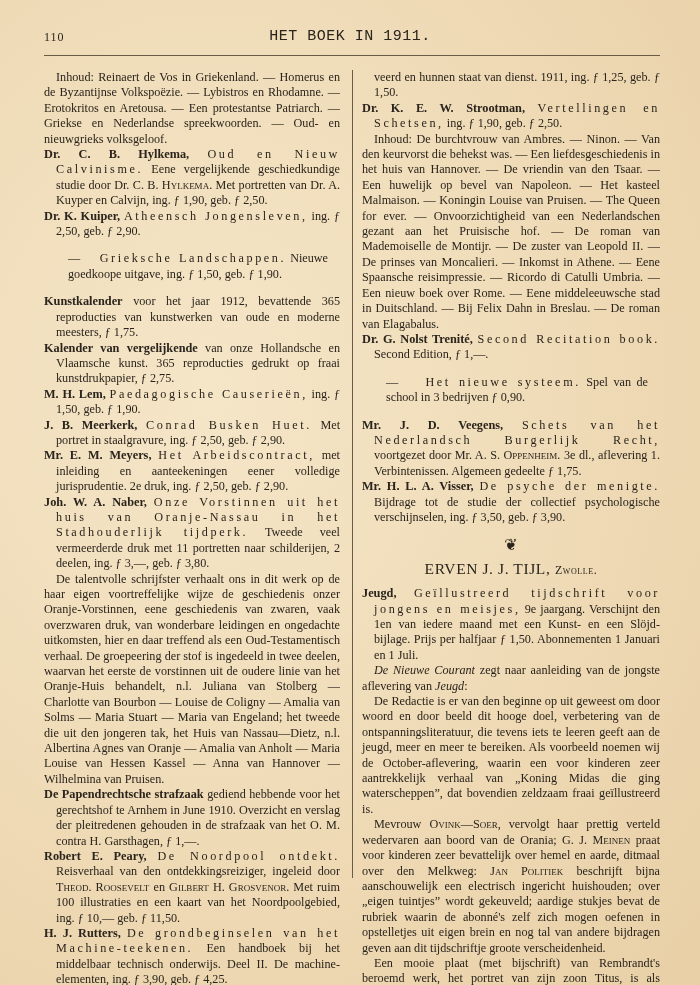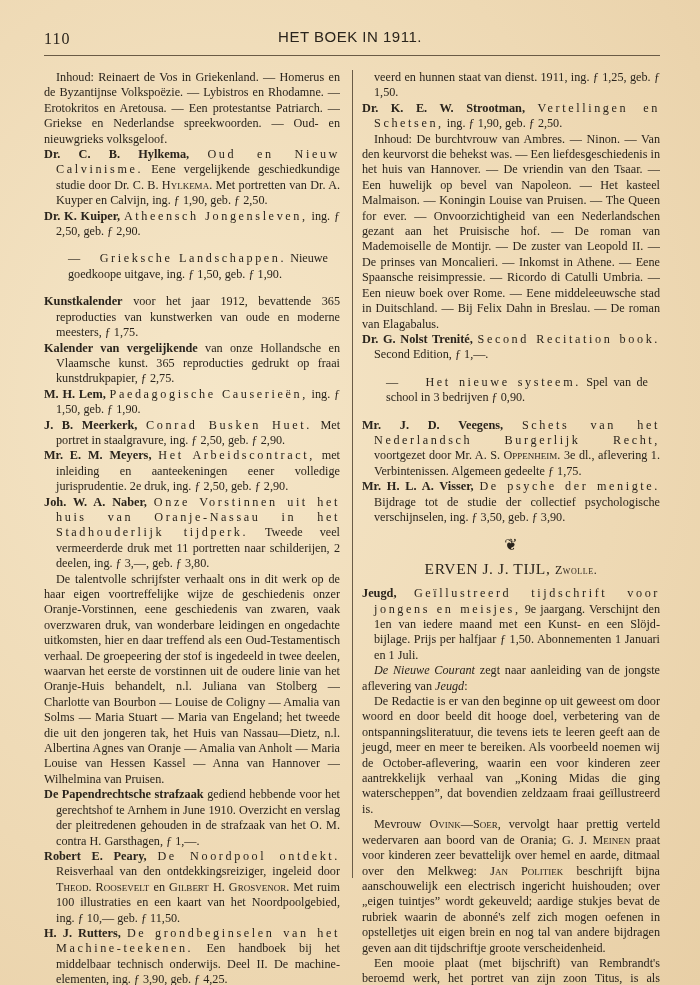--- a/index.html
+++ b/index.html
@@ -5,22 +5,22 @@
   html, body { margin:0; padding:0; }
   body {
     width:700px; height:985px; overflow:hidden;
     background:#f1dfbe;
     background-image: radial-gradient(ellipse at 30% 40%, #f5e6c8 0%, #eed9b4 60%, #e8cfa6 100%);
     font-family:"DejaVu Serif", serif;
     color:#2a241c;
     position:relative;
   }
   .header { position:absolute; top:28px; left:30px; right:30px; height:20px; }
-  .pageno { position:absolute; left:14px; top:2px; font-size:16px; letter-spacing:1px; font-family:"Liberation Serif", serif; }
-  .runhead { position:absolute; left:0; right:0; text-align:center; top:0; font-size:15px; letter-spacing:0.5px; font-family:Liberation Sans, sans-serif; }
+  .pageno { position:absolute; left:14px; top:2px; font-size:12px; letter-spacing:1px; font-family:"Liberation Serif", serif; }
+  .runhead { position:absolute; left:0; right:0; text-align:center; top:0; font-size:15px; letter-spacing:0.5px; font-family:Liberation Mono, monospace; }
   .rule { position:absolute; top:55px; left:44px; right:40px; height:1px; background:#6a5b46; }
   .col { position:absolute; top:70px; font-family:"Liberation Serif", serif; font-size:12.2px; line-height:15.4px; text-align:justify; }
   .col-left { left:44px; width:296px; }
   .col-right { left:362px; width:298px; }
   .vdiv { position:absolute; left:352px; top:70px; height:808px; width:1px; background:#6a5b46; }
   .entry { padding-left:12px; text-indent:-12px; margin:0; }
   .para { text-indent:12px; margin:0; }
   .name { font-family:Liberation Serif, serif; font-weight:bold; font-size:12.3px; }
   .sp { letter-spacing:2.6px; }
   .sc { font-variant:small-caps; }

